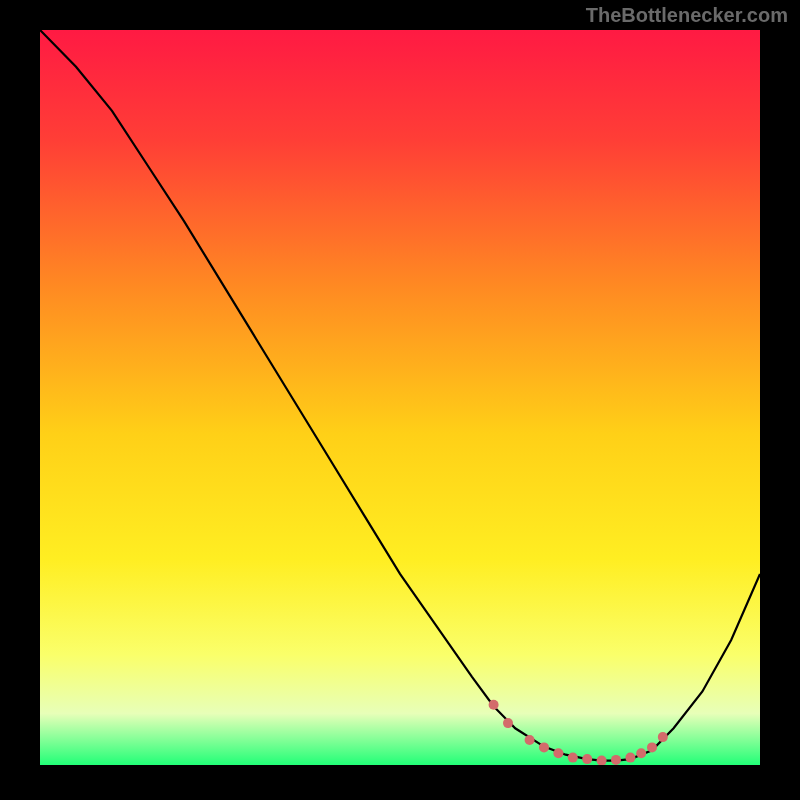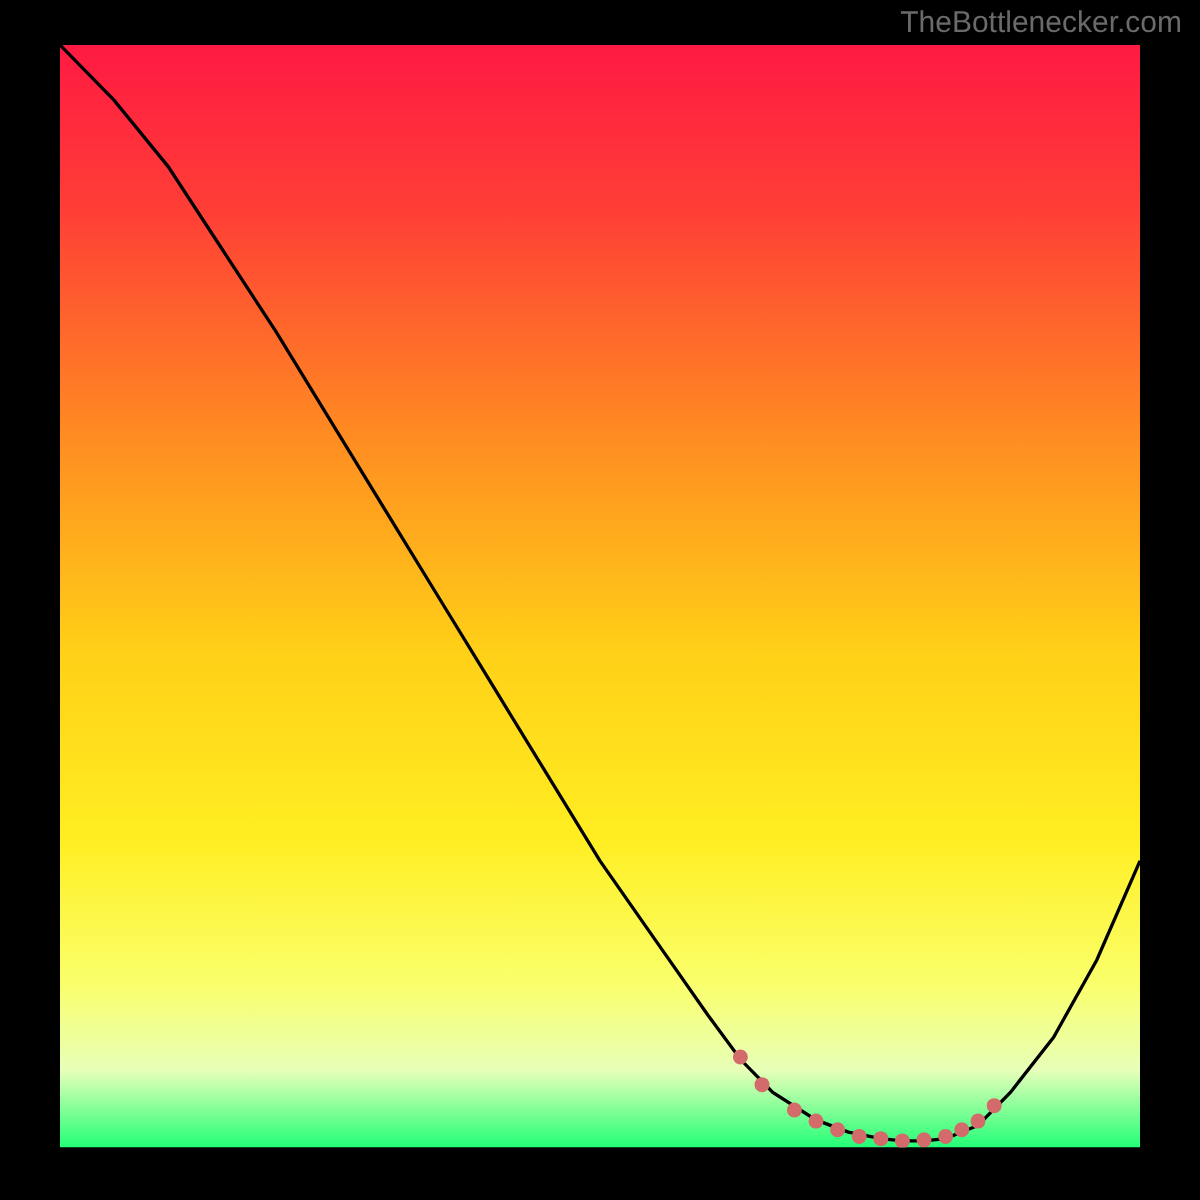--- a/index.html
+++ b/index.html
@@ -10,21 +10,21 @@
     background: #000;
     position: relative;
     font-family: Arial, Helvetica, sans-serif;
   }
   .watermark {
     position: absolute;
     top: 4px;
     right: 12px;
     color: #6a6a6a;
     font-size: 20px;
-    font-weight: 400;
+    font-weight: 700;
     z-index: 3;
   }
   .plot {
     position: absolute;
     left: 40px;
     top: 30px;
     width: 720px;
     height: 735px;
   }
   .plot svg {

